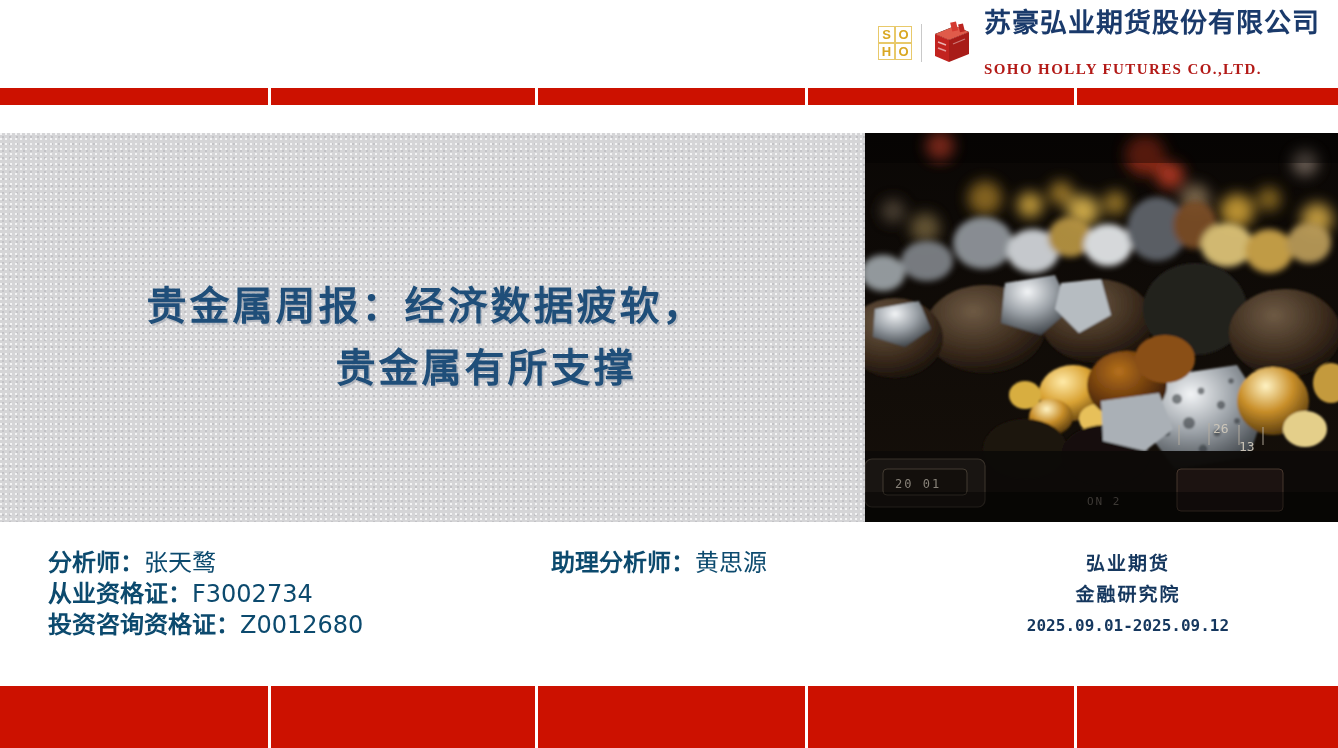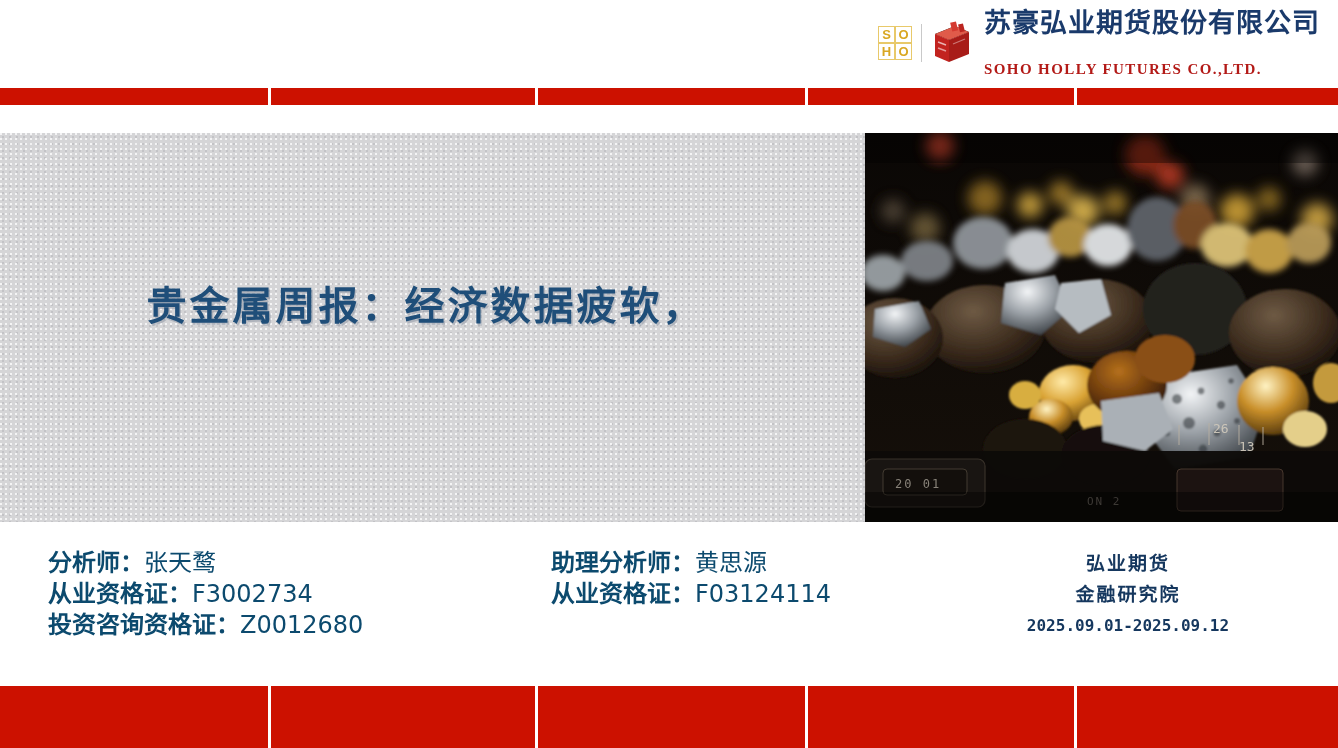--- a/index.html
+++ b/index.html
@@ -270,20 +270,21 @@
     <div class="rule-gap"></div>
     <div class="rule-seg" style="flex:1 1 auto"></div>
   </div>
 
   <div class="band">
 
     <div class="band-left"></div>
 
     <div class="title">
       <div>贵金属周报：经济数据疲软，</div>
+      <div class="title-line-2">贵金属有所支撑</div>
     </div>
 
     <div class="band-photo">
       <svg class="photo-svg" viewBox="0 0 473 389" preserveAspectRatio="none" aria-hidden="true">
         <defs>
           <radialGradient id="gnug" cx="35%" cy="30%" r="72%">
             <stop offset="0%" stop-color="#ffeaa8"></stop>
             <stop offset="55%" stop-color="#d9a233"></stop>
             <stop offset="100%" stop-color="#6d4a11"></stop>
           </radialGradient>
@@ -434,23 +435,20 @@
       </div>
       <div class="cred-line">
         <b>投资咨询资格证：</b><span class="val">Z0012680</span>
       </div>
     </div>
 
     <div class="cred-col cred-col-assistant">
       <div class="cred-line">
         <b>助理分析师：</b><span class="val">黄思源</span>
       </div>
-      <div class="cred-line">
-        <b>从业资格证：</b><span class="val">F03124114</span>
-      </div>
     </div>
 
     <div class="cred-col cred-col-org">
       <div class="cred-org-line">弘业期货</div>
       <div class="cred-org-line">金融研究院</div>
       <div class="cred-org-date">2025.09.01-2025.09.12</div>
     </div>
 
   </div>
 

